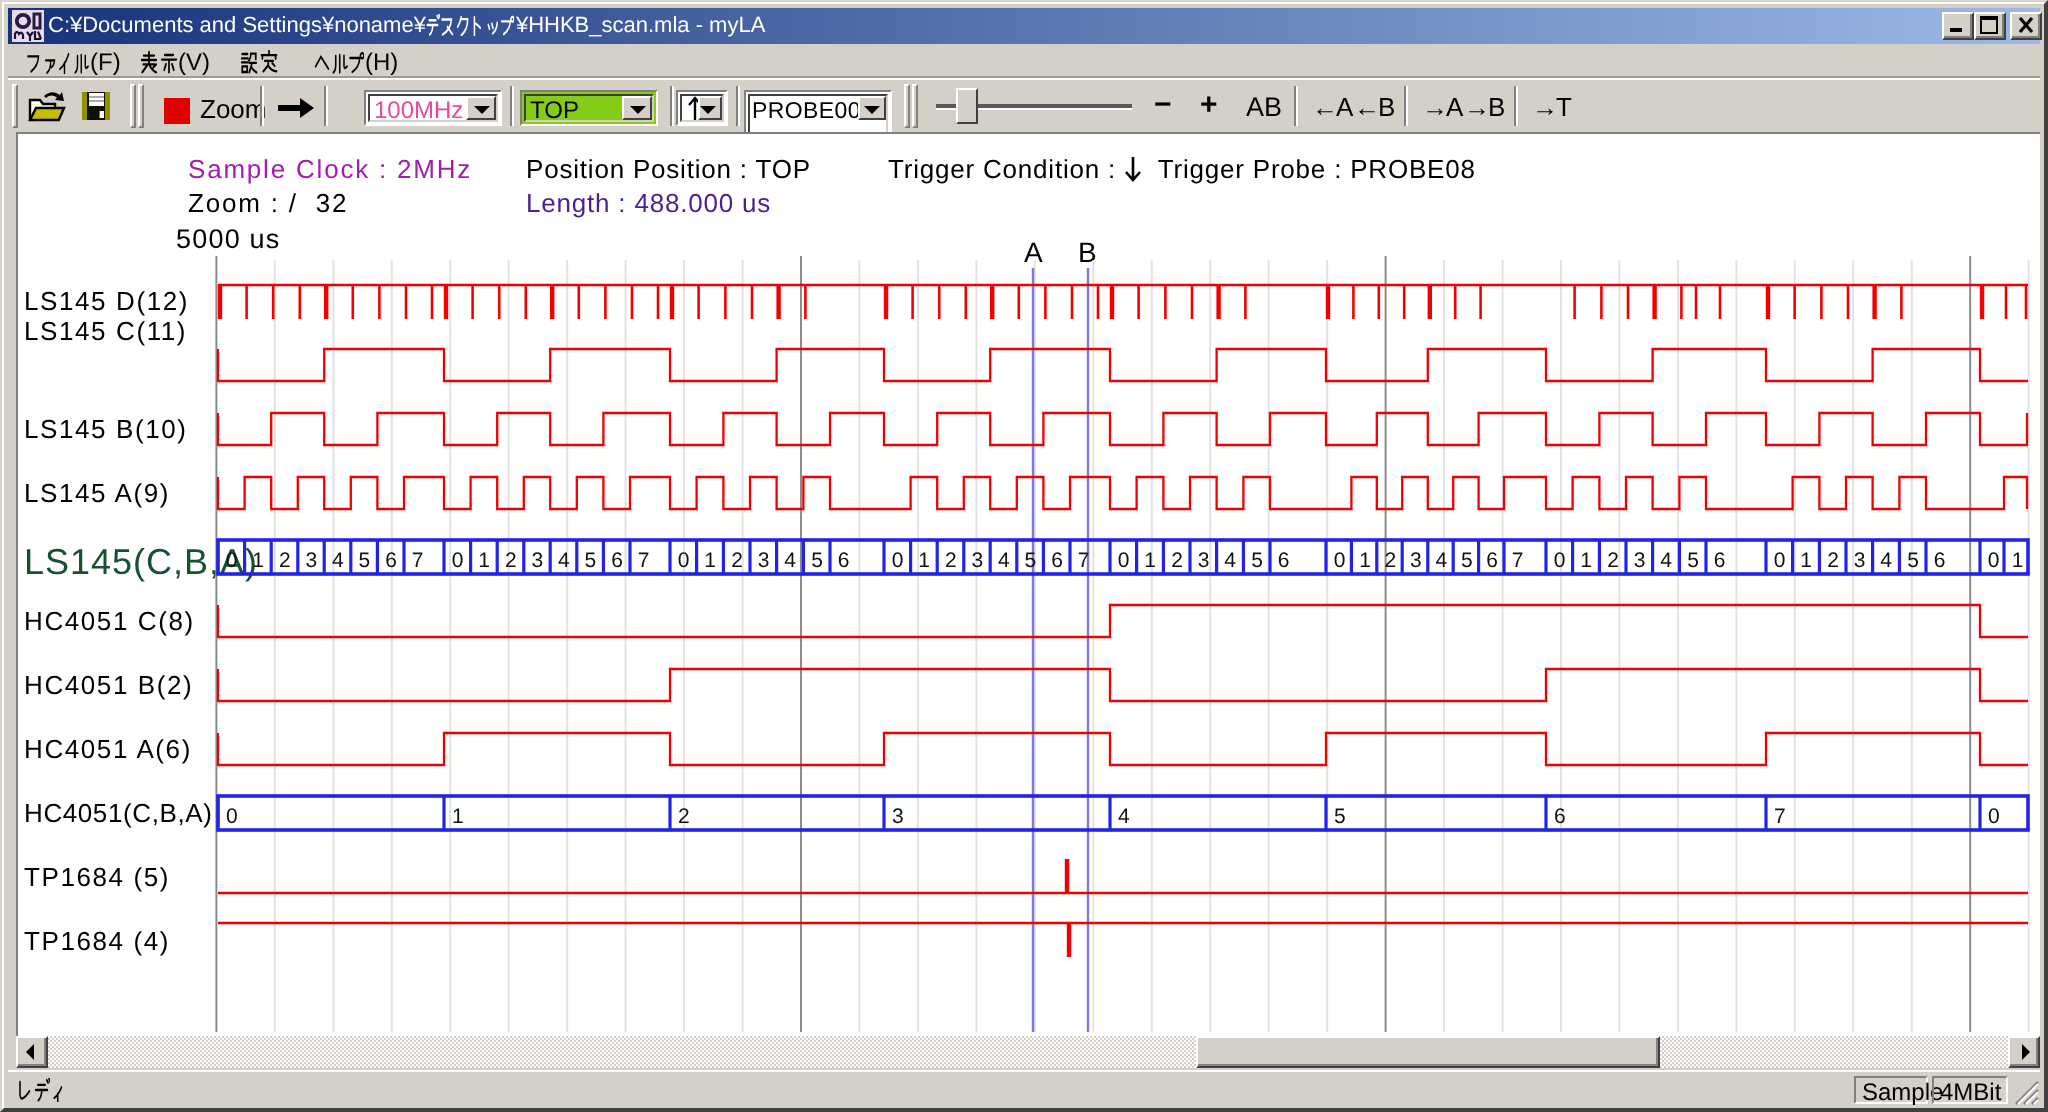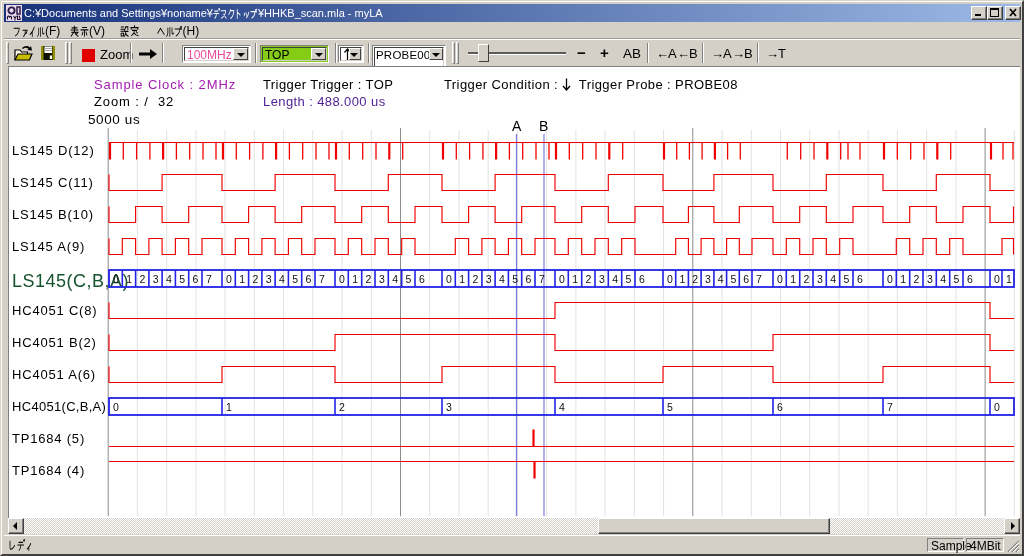--- a/index.html
+++ b/index.html
@@ -156,32 +156,32 @@
 <div style="position:absolute;left:703px;top:43px;width:1px;height:20px;background:#fff"></div>
 <div class="abs" style="left:711px;top:46px;font-size:13px;color:#000;letter-spacing:-1px">→A</div>
 <div class="abs" style="left:732px;top:46px;font-size:13px;color:#000;letter-spacing:-1px">→B</div>
 <div style="position:absolute;left:757px;top:43px;width:1px;height:20px;background:#808080"></div>
 <div style="position:absolute;left:758px;top:43px;width:1px;height:20px;background:#fff"></div>
 <div class="abs" style="left:766px;top:46px;font-size:13px;color:#000;letter-spacing:-1px">→T</div>
 
 <div class="abs" style="left:8px;top:66px;width:1012px;height:452px;border-top:1px solid #808080;border-left:1px solid #808080;background:#fff"></div>
 
 <div class="abs" style="left:94px;top:77px;font-size:13px;letter-spacing:0.9px;color:#a21caf">Sample Clock : 2MHz</div>
-<div class="abs" style="left:263px;top:77px;font-size:13px;letter-spacing:0.4px;color:#000">Trigger Trigger : TOP</div>
+<div class="abs" style="left:263px;top:77px;font-size:13px;letter-spacing:0.4px;color:#000">Position Position : TOP</div>
 <div class="abs" style="left:444px;top:77px;font-size:13px;letter-spacing:0.4px;color:#000">Trigger Condition : <svg width="9" height="13" viewBox="0 0 9 13" style="vertical-align:-2px">
       <path d="M4.5,0.5 V11 M1,8 L4.5,12 L8,8" fill="none" stroke="#000" stroke-width="1.3"></path>
     </svg>&nbsp; Trigger Probe : PROBE08</div>
 <div class="abs" style="left:94px;top:94px;font-size:13px;letter-spacing:0.9px;color:#000">Zoom : /&nbsp; 32</div>
 <div class="abs" style="left:263px;top:94px;font-size:13px;letter-spacing:0.4px;color:#4c1d95">Length : 488.000 us</div>
 <div class="abs" style="left:88px;top:112px;font-size:13.5px;letter-spacing:0.6px;color:#000">5000 us</div>
 <div class="abs" style="left:512px;top:118px;font-size:14px;color:#000">A</div>
 <div class="abs" style="left:539px;top:118px;font-size:14px;color:#000">B</div>
 
 <div class="abs" style="left:12px;top:143px;font-size:13px;letter-spacing:0.8px;color:#000">LS145 D(12)</div>
-<div class="abs" style="left:12px;top:175px;font-size:13px;letter-spacing:0.8px;color:#000">LS145 C(11)</div>
+<div class="abs" style="left:12px;top:158px;font-size:13px;letter-spacing:0.8px;color:#000">LS145 C(11)</div>
 <div class="abs" style="left:12px;top:207px;font-size:13px;letter-spacing:0.8px;color:#000">LS145 B(10)</div>
 <div class="abs" style="left:12px;top:239px;font-size:13px;letter-spacing:0.8px;color:#000">LS145 A(9)</div>
 <div class="abs" style="left:12px;top:271px;font-size:18px;letter-spacing:0.5px;color:#14532d">LS145(C,B,A)</div>
 <div class="abs" style="left:12px;top:303px;font-size:13px;letter-spacing:0.8px;color:#000">HC4051 C(8)</div>
 <div class="abs" style="left:12px;top:335px;font-size:13px;letter-spacing:0.8px;color:#000">HC4051 B(2)</div>
 <div class="abs" style="left:12px;top:367px;font-size:13px;letter-spacing:0.8px;color:#000">HC4051 A(6)</div>
 <div class="abs" style="left:12px;top:399px;font-size:13px;letter-spacing:0.3px;color:#000">HC4051(C,B,A)</div>
 <div class="abs" style="left:12px;top:431px;font-size:13px;letter-spacing:0.8px;color:#000">TP1684 (5)</div>
 <div class="abs" style="left:12px;top:463px;font-size:13px;letter-spacing:0.8px;color:#000">TP1684 (4)</div>
 

